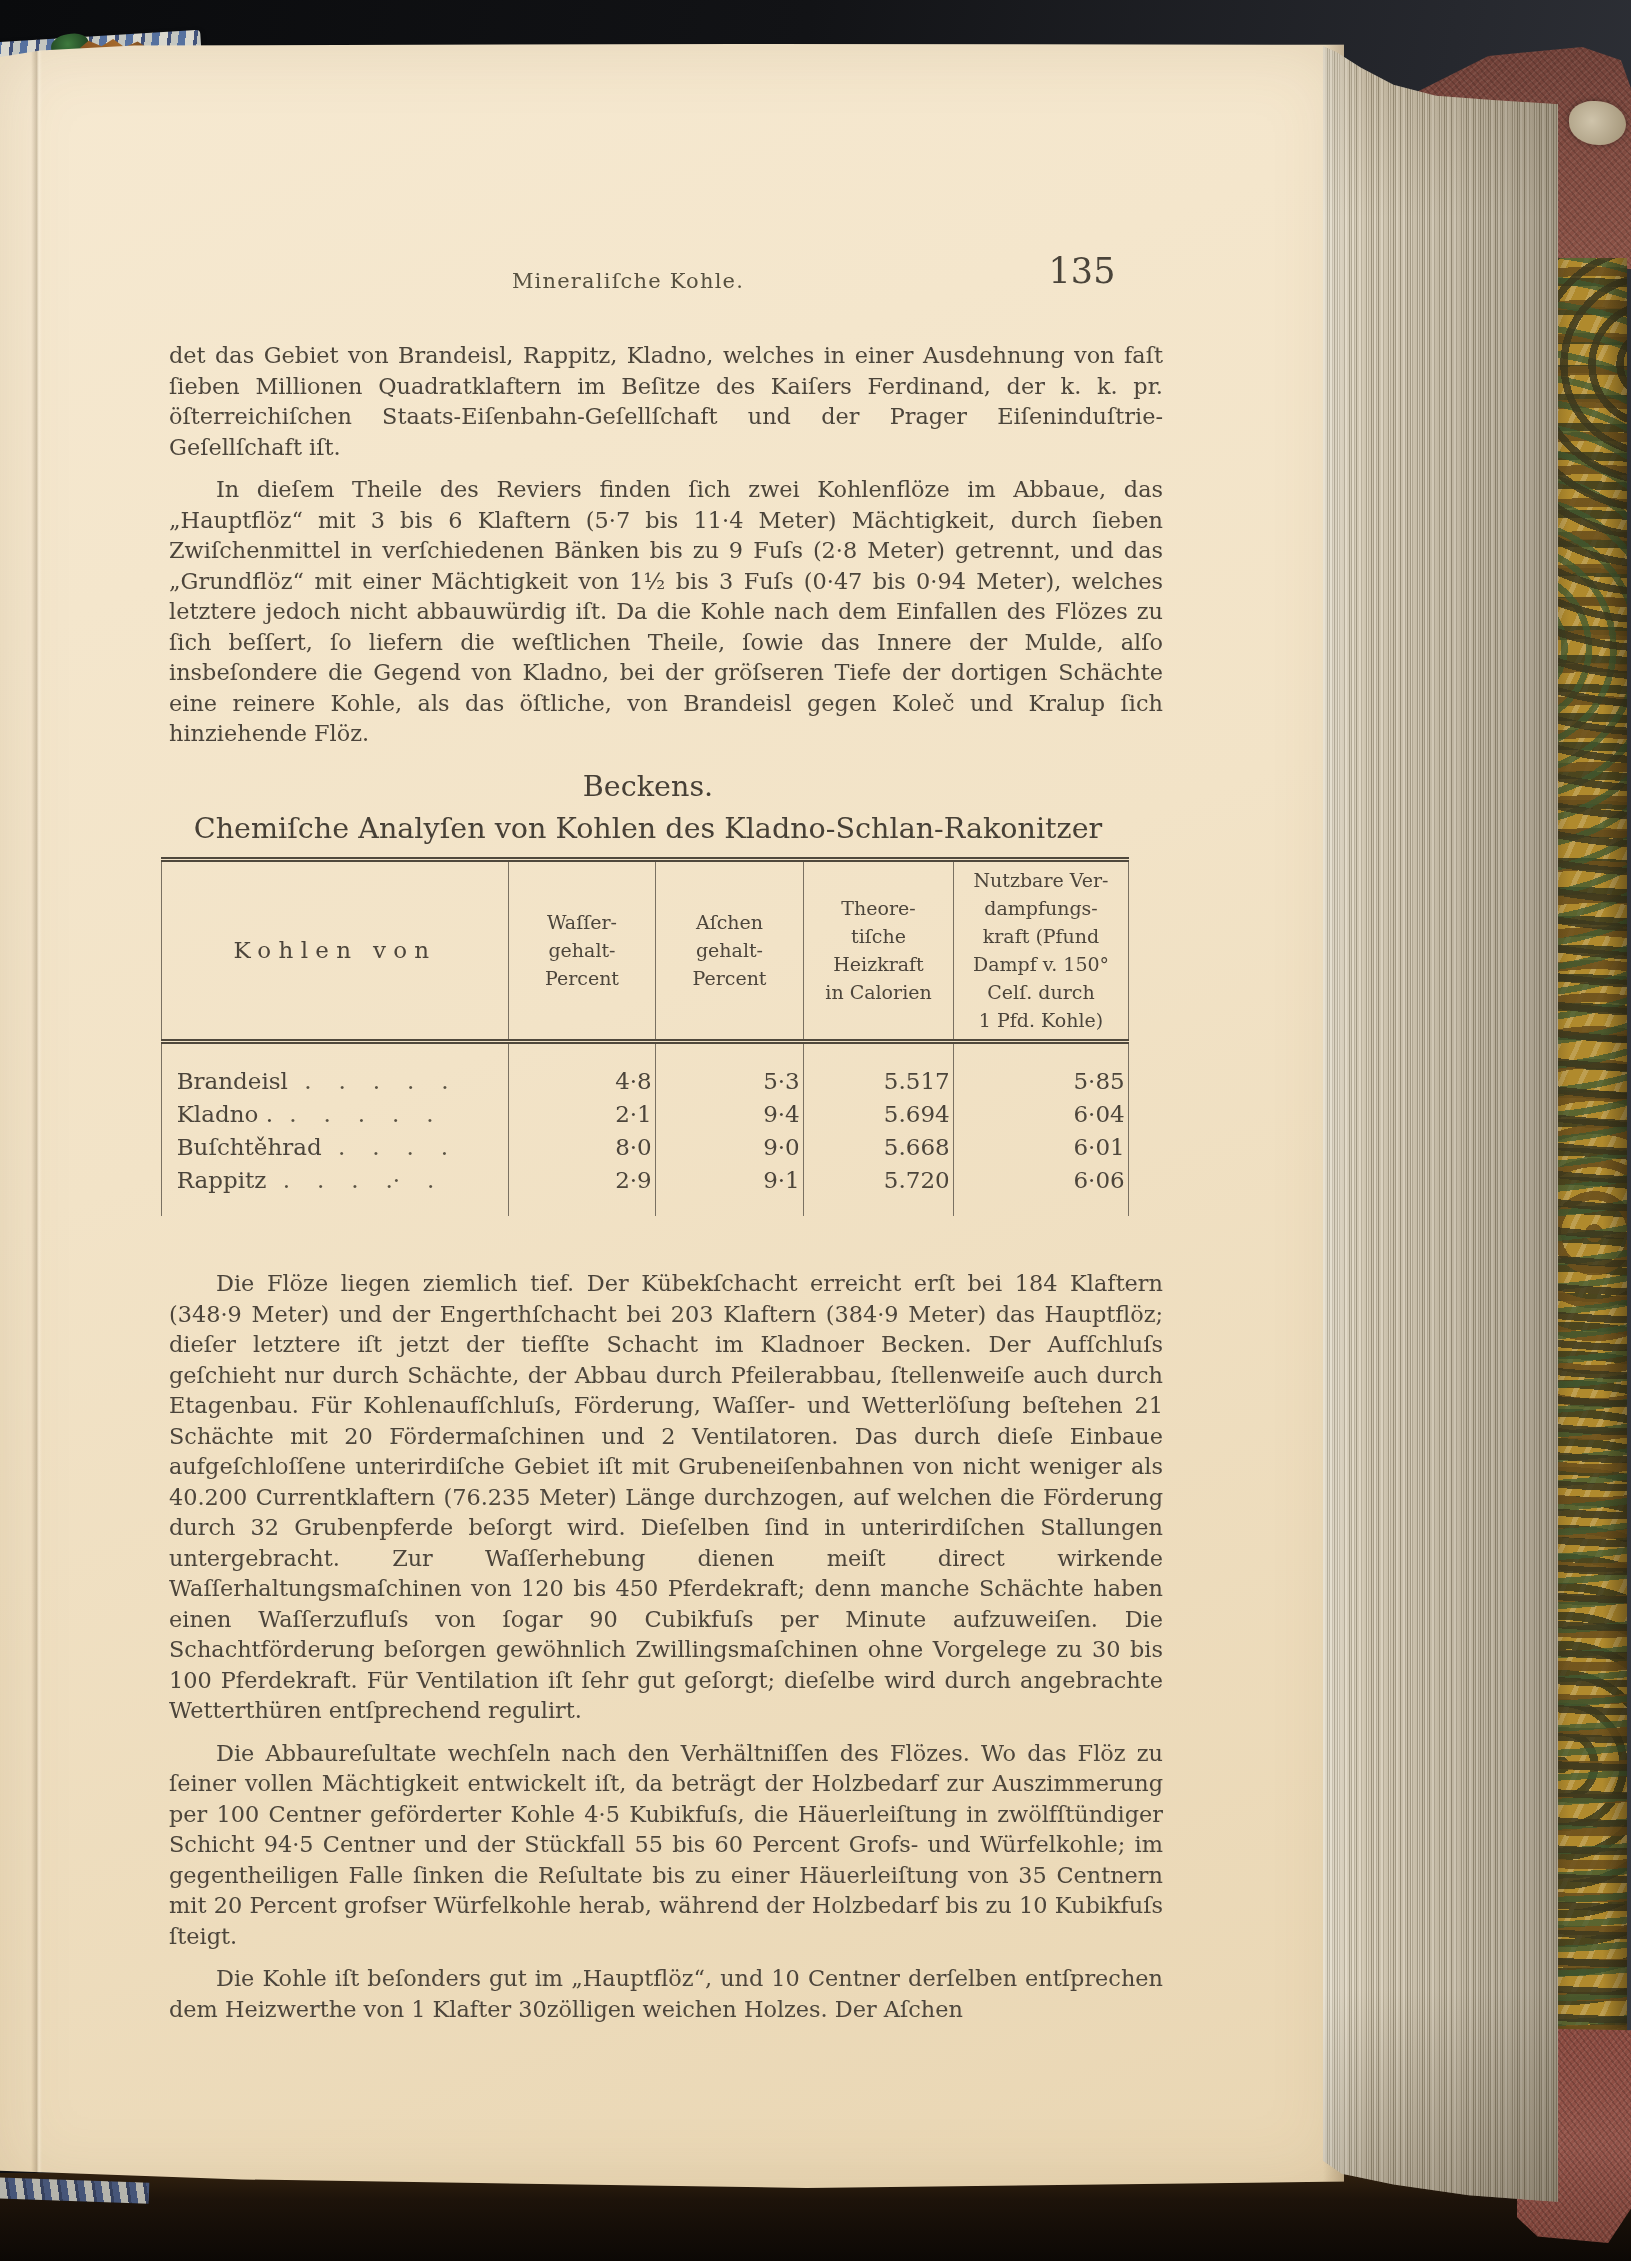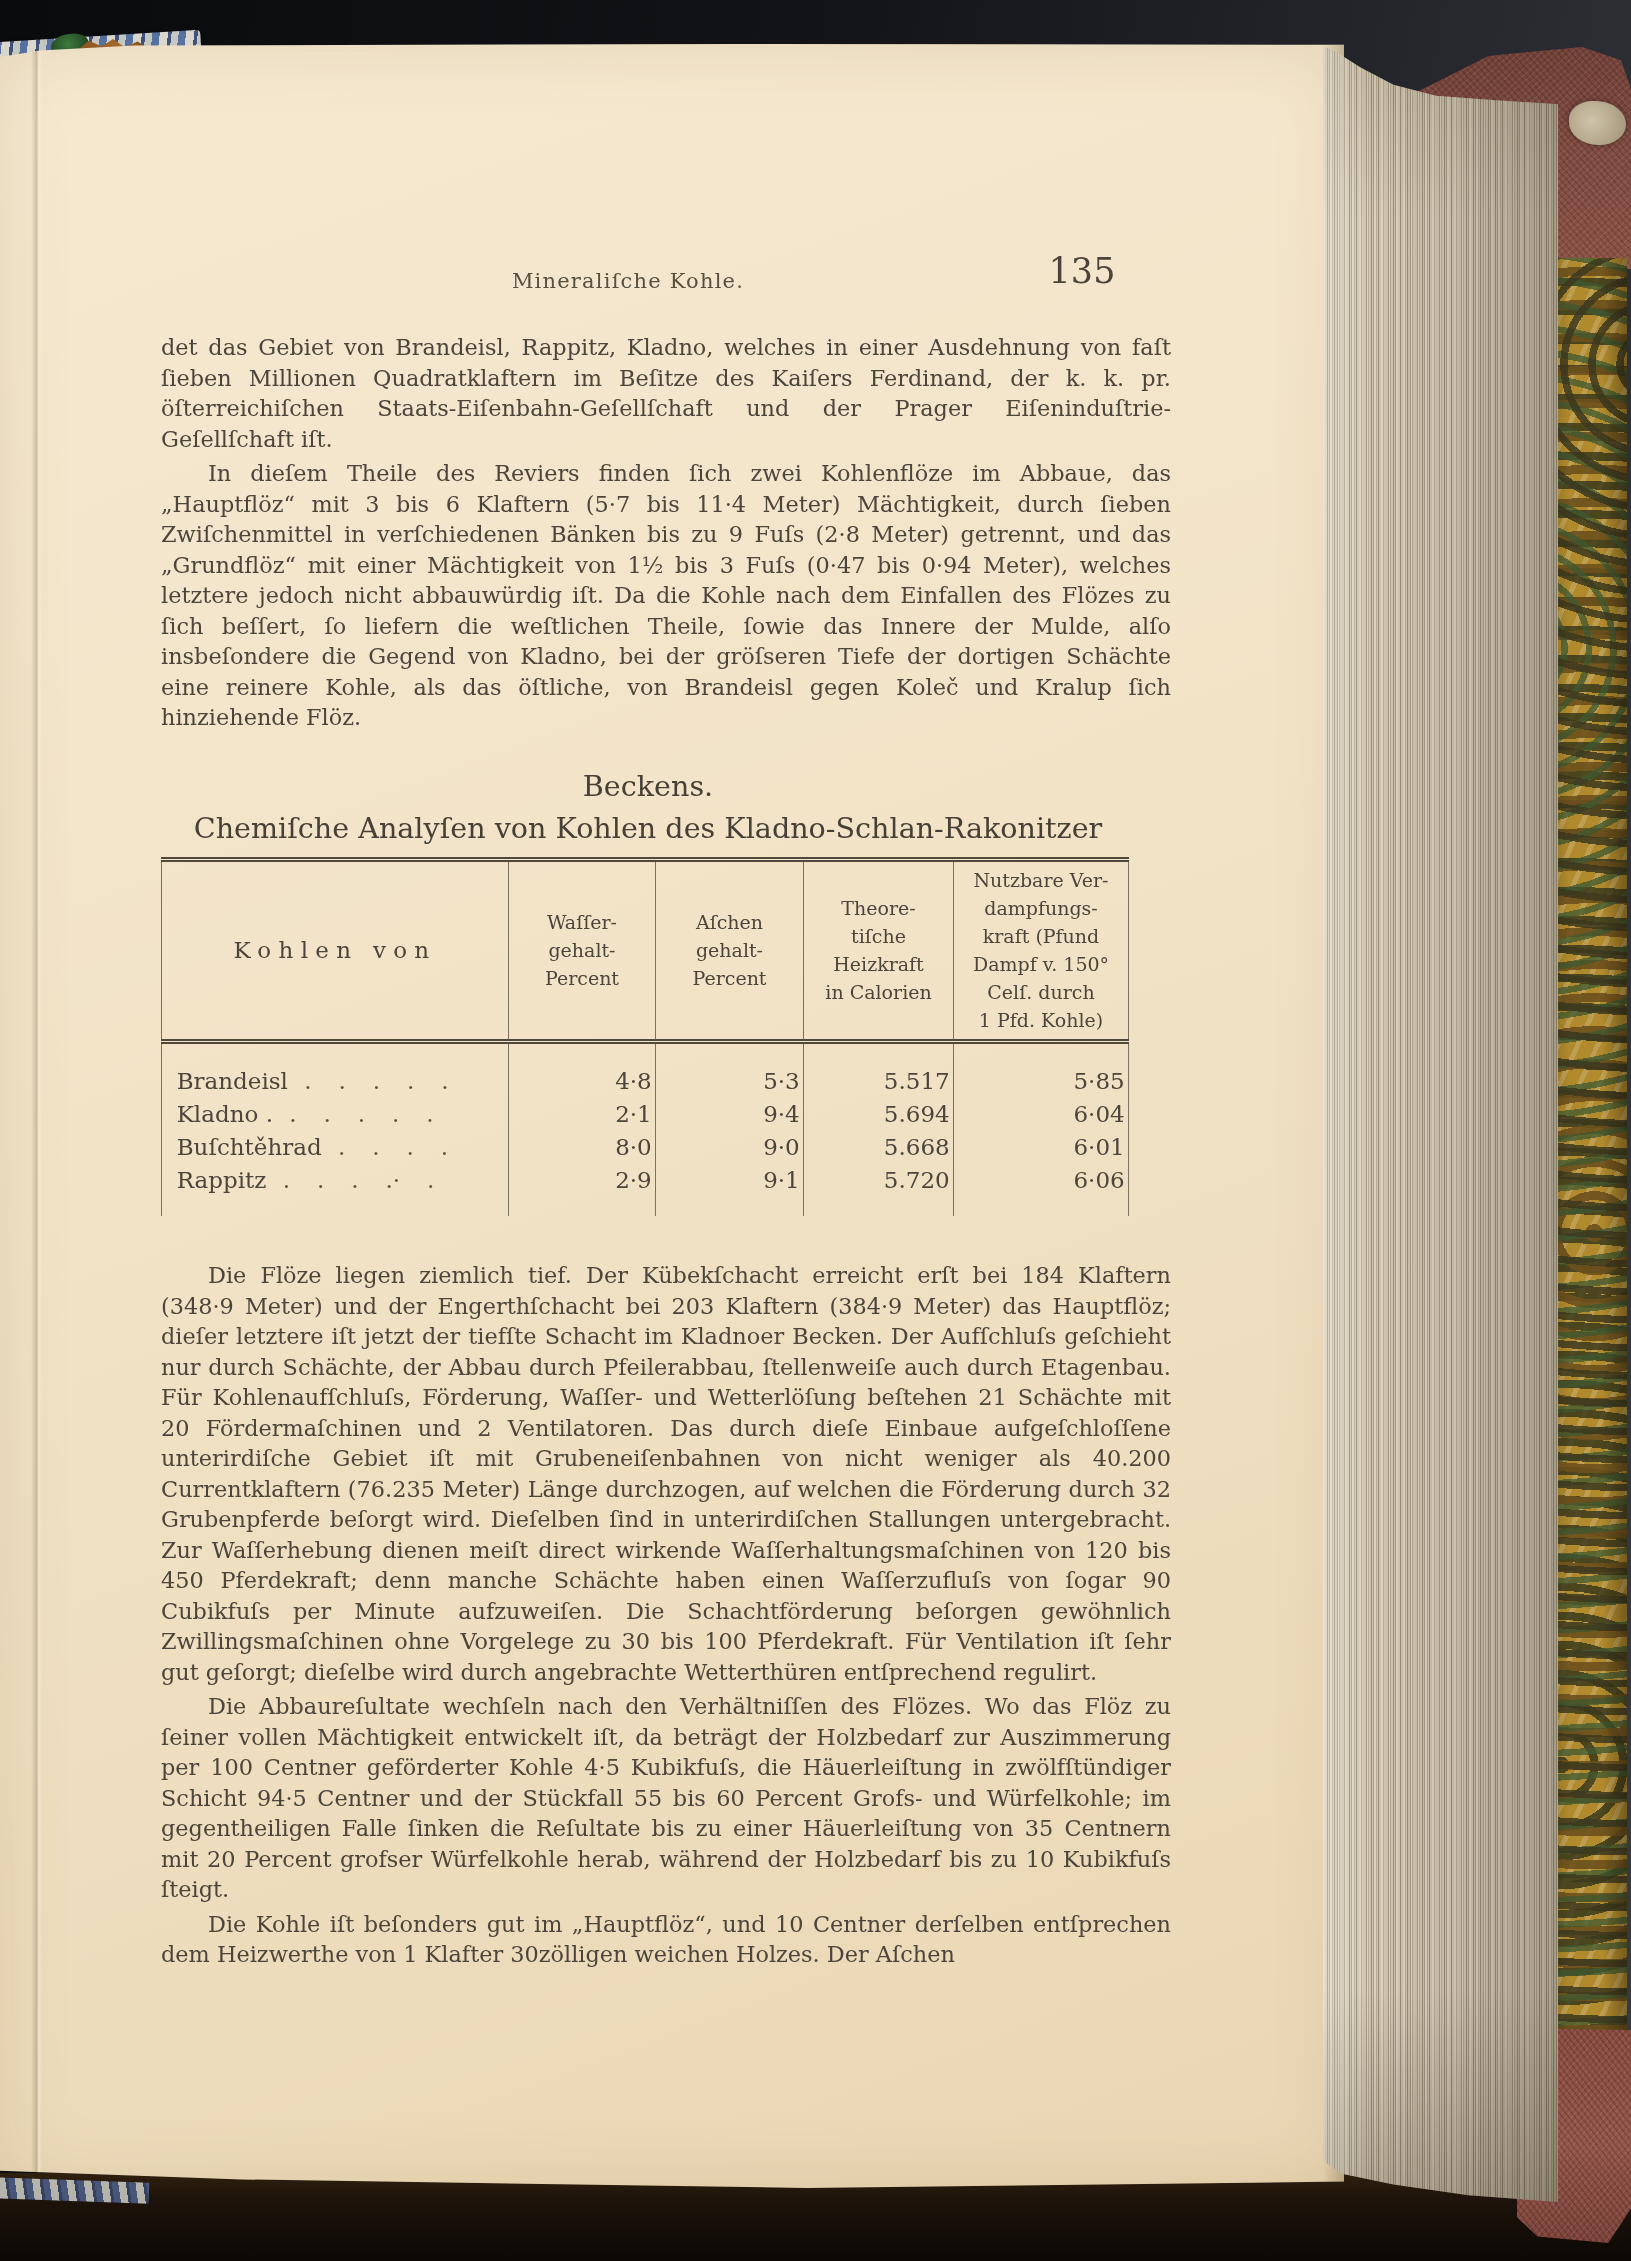--- a/index.html
+++ b/index.html
@@ -90,21 +90,21 @@
     opacity:.85;
   }
   
   .text-layer{position:absolute;left:0;top:0;width:1353px;height:2261px;z-index:4;color:#4c453b;}
   .running-head{position:absolute;left:159px;top:269px;width:938px;text-align:center;
     font-size:21px;letter-spacing:1.2px;color:#56503f;}
   .page-number{position:absolute;left:1029px;top:251px;width:106px;text-align:center;
     font-size:35px;color:#4a443a;}
   .flow{position:absolute;left:157px;width:1018px;font-size:22.4px;line-height:30.5px;
     text-align:justify;color:#4c453b;}
-  .flow p{margin:4px;}
+  .flow p{margin:12px;}
   .flow p.indent{text-indent:47px;}
   #flow-top{top:328px;}
   #flow-bottom{top:1256px;}
   .table-title{position:absolute;left:122px;top:765px;width:1052px;text-align:center;
     font-size:28.6px;line-height:42px;color:#4640366;color:#474036;}
   table.analysis{
     position:absolute;left:161px;top:857px;width:967px;border-collapse:collapse;table-layout:fixed;
     border-top:5.7px double #4f483c;color:#4c453b;
   }
   table.analysis col.c1{width:347px;} table.analysis col.c2{width:147px;}

